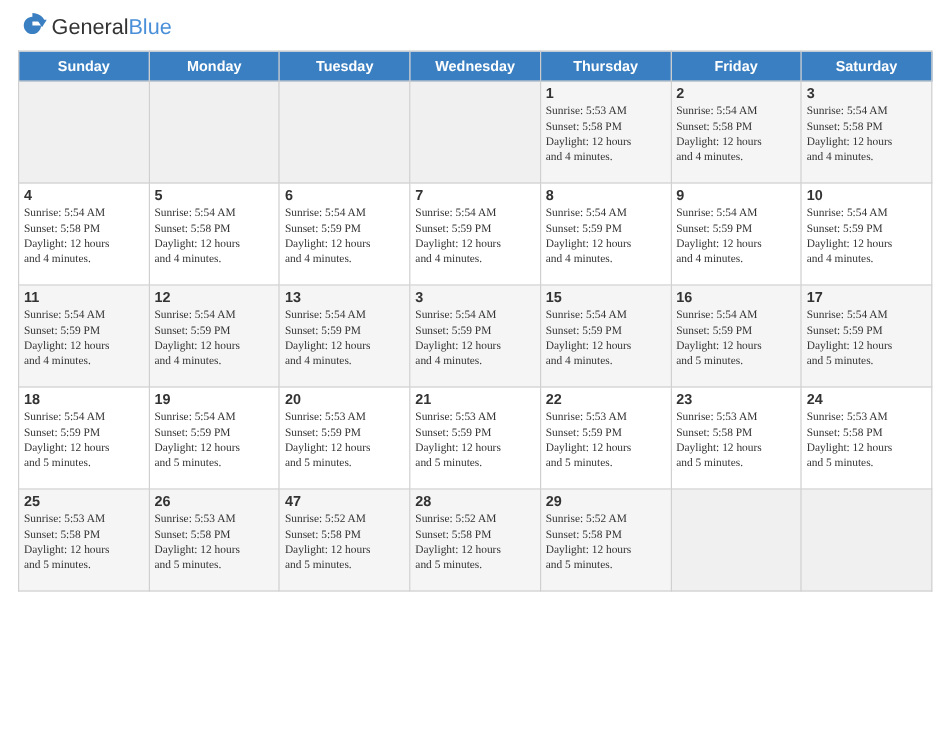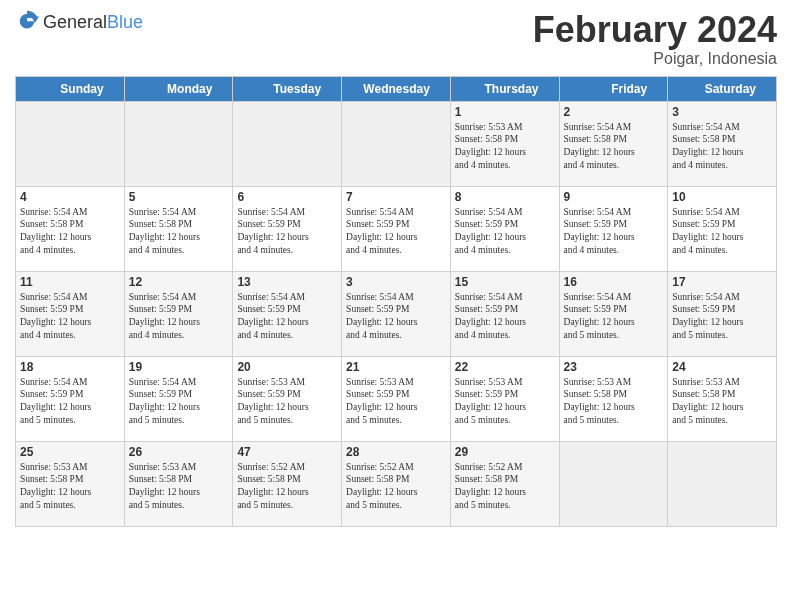--- a/index.html
+++ b/index.html
@@ -52,21 +52,21 @@
       width: 100%;
       border-collapse: collapse;
       table-layout: fixed;
     }
     thead tr th {
       background-color: #3a7fc1;
       color: #fff;
       font-size: 12px;
       font-weight: bold;
       padding: 5px 20px;
-      text-align: right;
+      text-align: center;
       border: 1px solid #ccc;
     }
     tbody tr td {
       vertical-align: top;
       border: 1px solid #d0d0d0;
       padding: 3px 4px;
       font-size: 10px;
       color: #333;
       height: 85px;
       background: #fff;
@@ -100,24 +100,20 @@
 <div class="header">
   <div class="logo">
     <svg class="logo-icon" viewBox="0 0 30 30" xmlns="http://www.w3.org/2000/svg">
       <path d="M15 5 C10 5, 6 9, 6 14 C6 19, 10 23, 15 23 C20 23, 24 19, 24 14 L15 14 L15 10 L28 10 C27 5, 21 1, 15 1 Z" fill="#3a7fc1"></path>
       <polygon points="20,8 30,8 25,16" fill="#3a7fc1"></polygon>
     </svg>
     <div>
       <span class="logo-text-general">General</span><span class="logo-text-blue">Blue</span>
     </div>
   </div>
-  <div class="title-area">
-    <div class="month-title">February 2024</div>
-    <div class="location-title">Poigar, Indonesia</div>
-  </div>
 </div>
 
 <table>
   <thead>
     <tr>
     <th>Sunday</th>
         <th>Monday</th>
         <th>Tuesday</th>
         <th>Wednesday</th>
         <th>Thursday</th>

